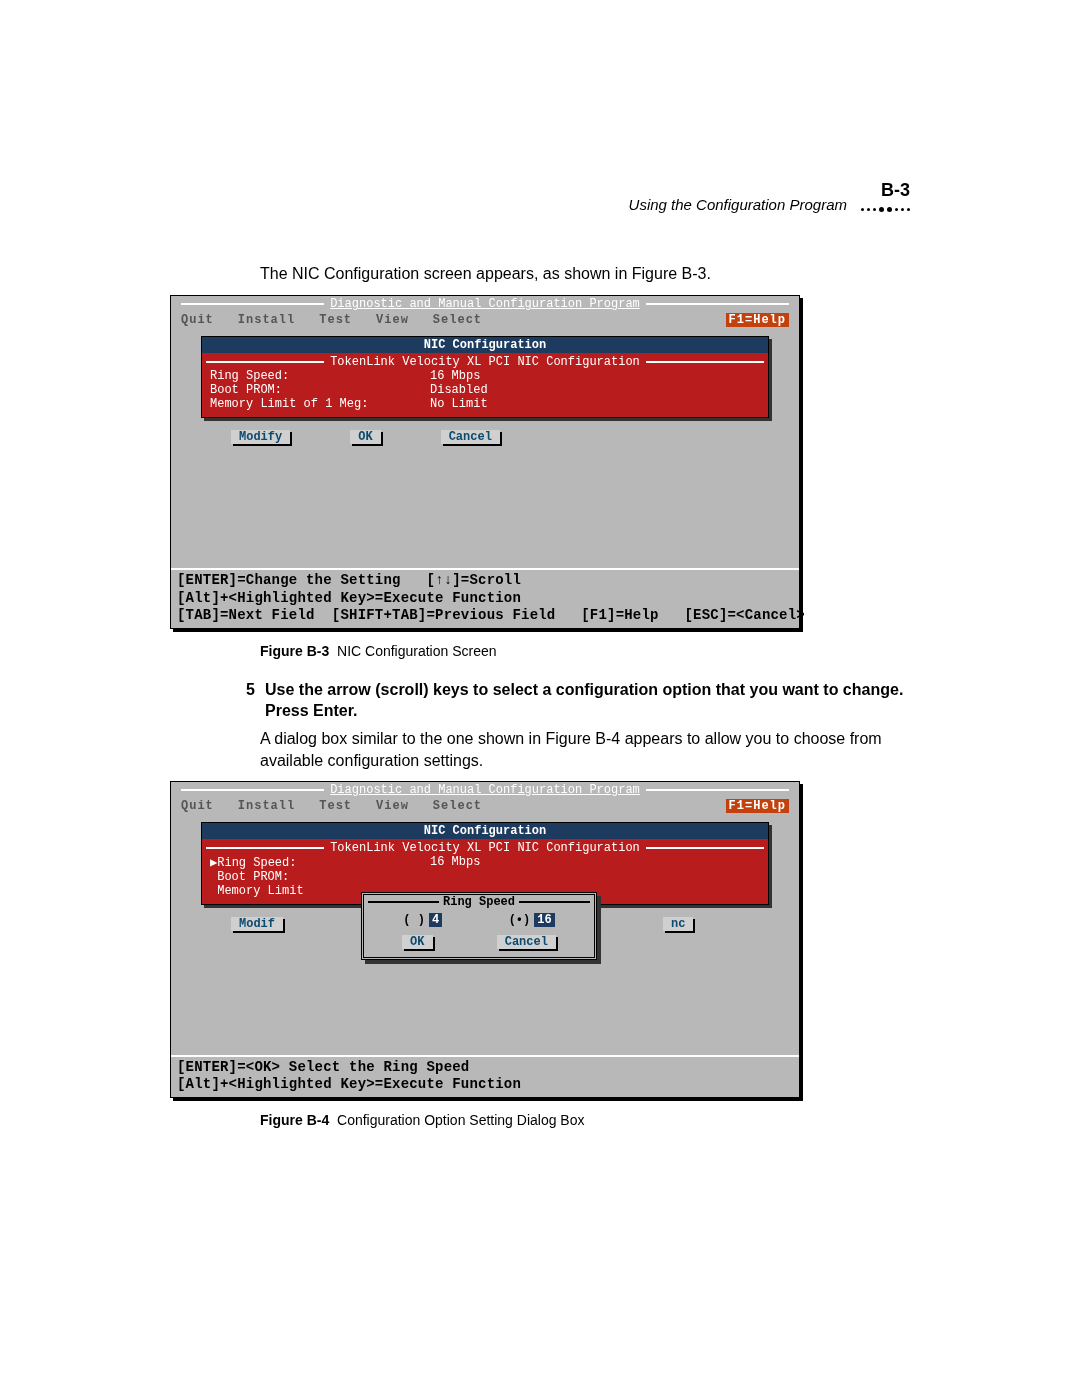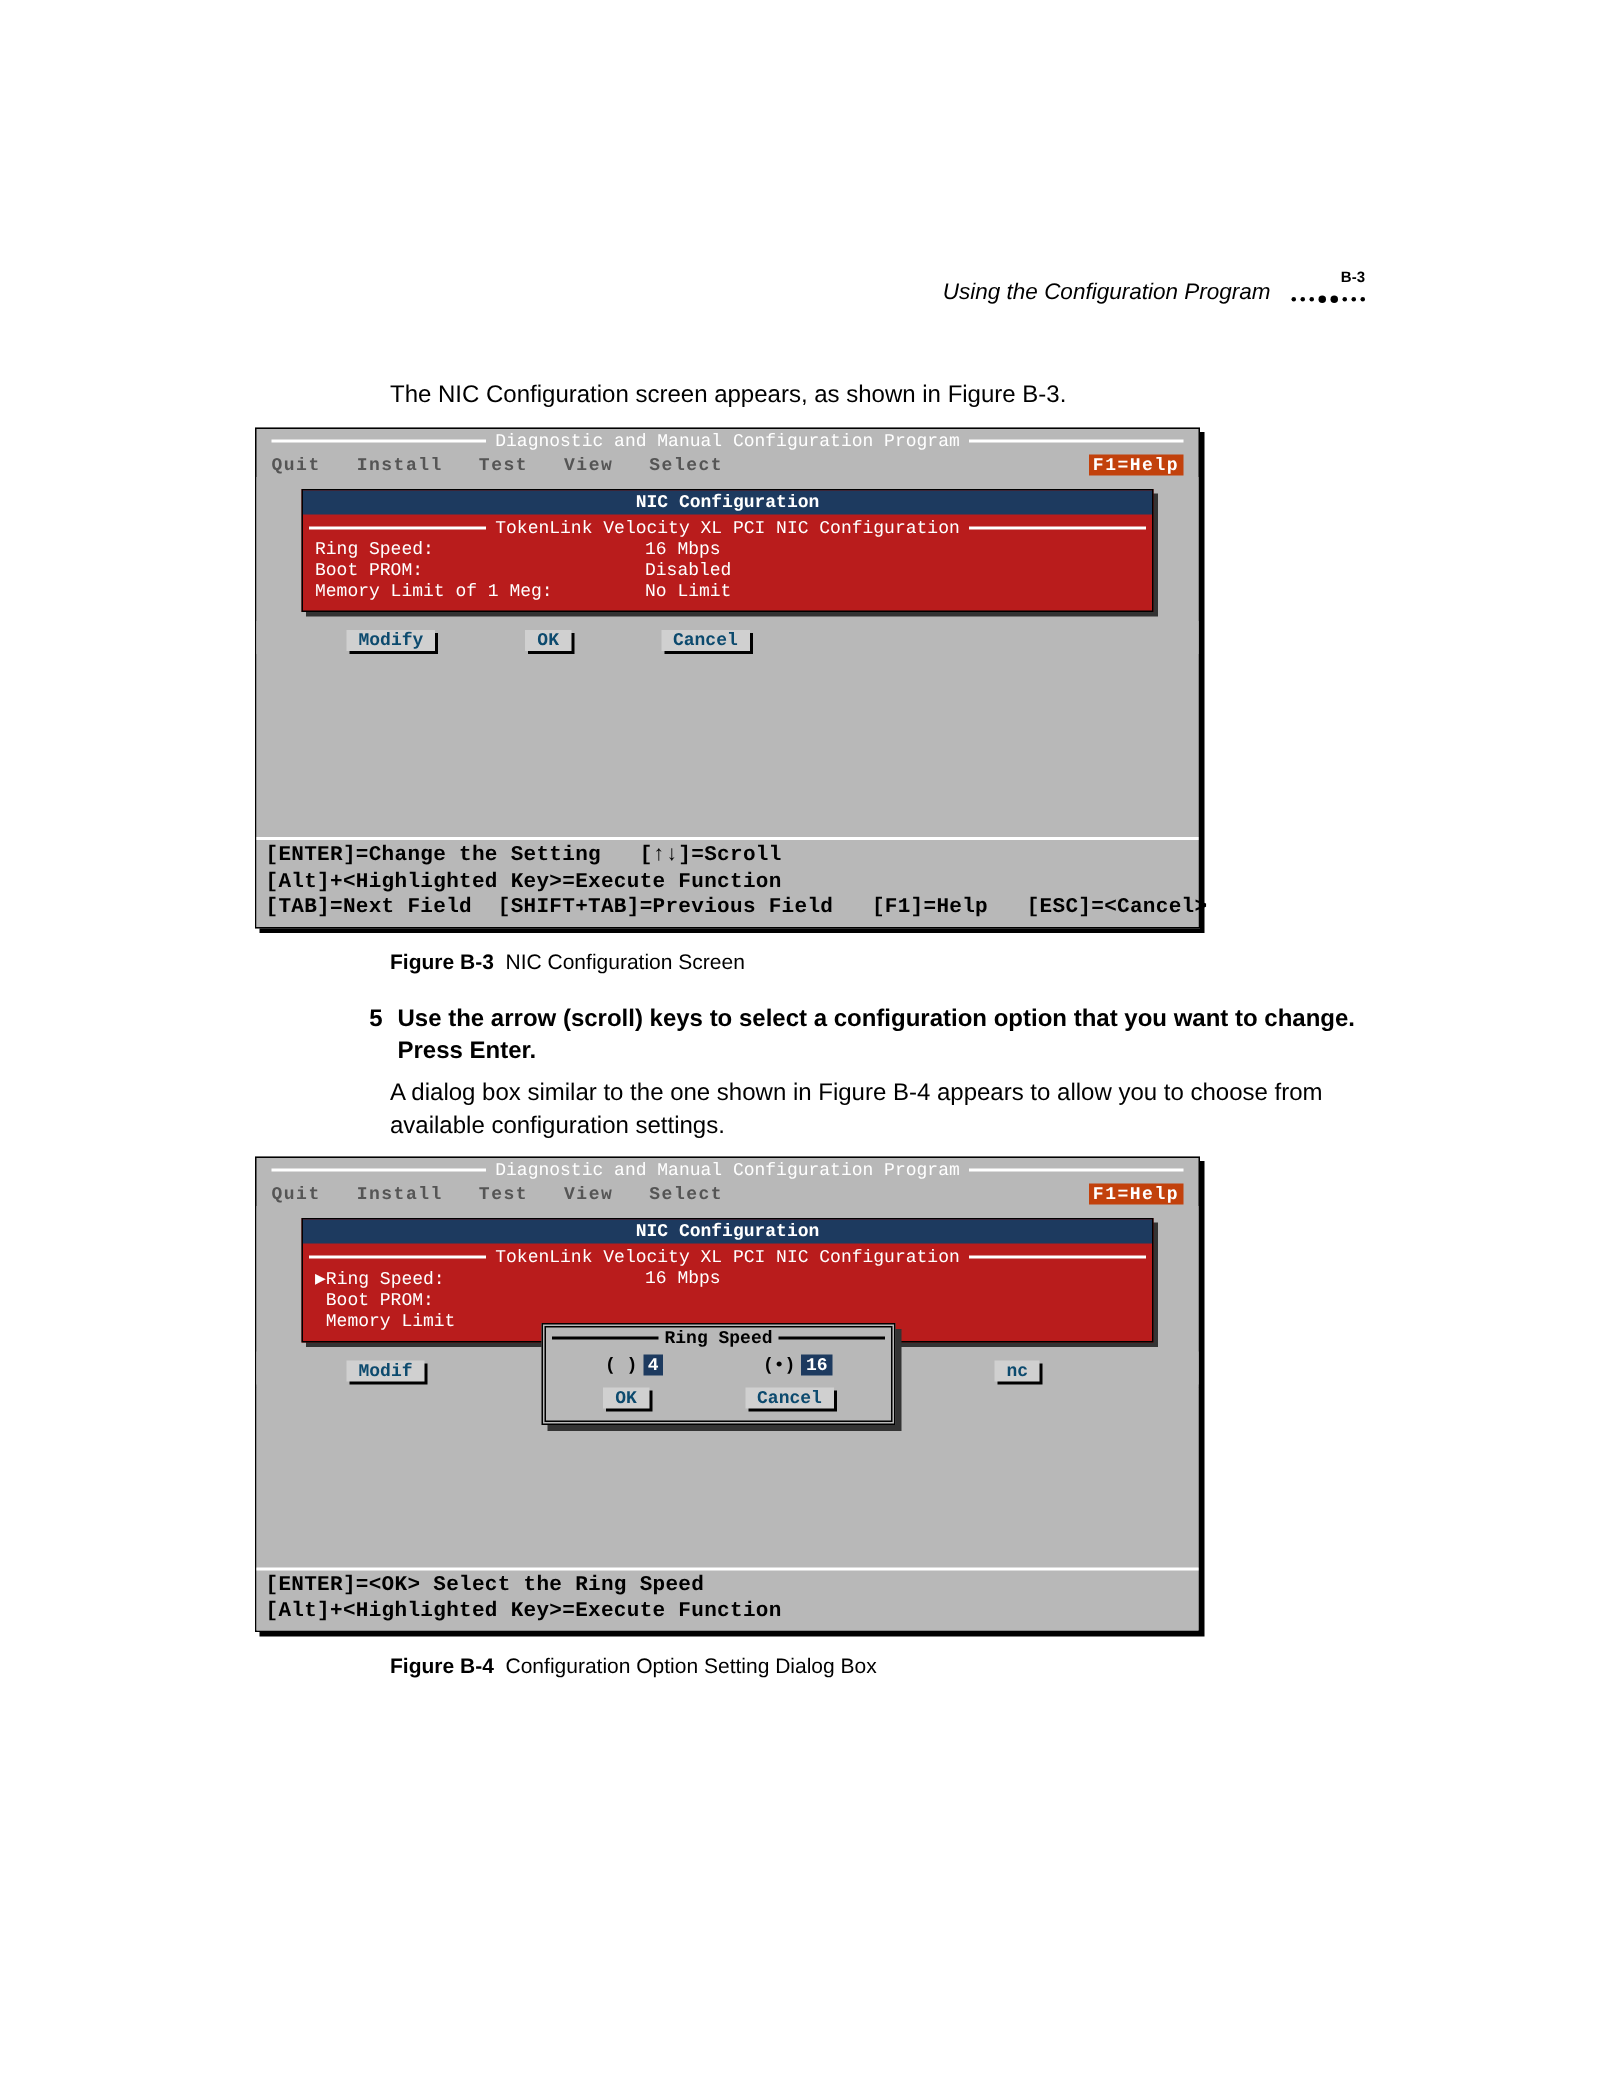--- a/index.html
+++ b/index.html
@@ -25,21 +25,21 @@
     font-style: italic;
     font-size: 15px;
   }
   .running-head .pgnum-wrap {
     display: flex;
     flex-direction: column;
     align-items: flex-end;
   }
   .running-head .pgnum {
     font-weight: bold;
-    font-size: 10px;
+    font-size: 18px;
   }
   .dots-row {
     margin-top: 4px;
     height: 8px;
     display: flex;
     gap: 3px;
     align-items: center;
   }
   .dots-row span {
     width: 3px; height: 3px; background:#000; border-radius:50%;
@@ -85,20 +85,21 @@
     position:relative;
     box-shadow: 3px 3px 0 #000;
   }
   .shot-inner {
     padding: 0;
   }
   .shot-titlebar {
     text-align:left;
     padding: 1px 4px;
     color:#fff;
+    text-decoration:underline;
   }
   .shot-titlebar .line {
     display:flex; align-items:center; justify-content:center; gap:6px;
     padding:0 6px;
   }
   .hr-seg { flex:1; border-top:2px solid #fff; height:0; }
 
   .menubar {
     display:flex;
     gap: 24px;

